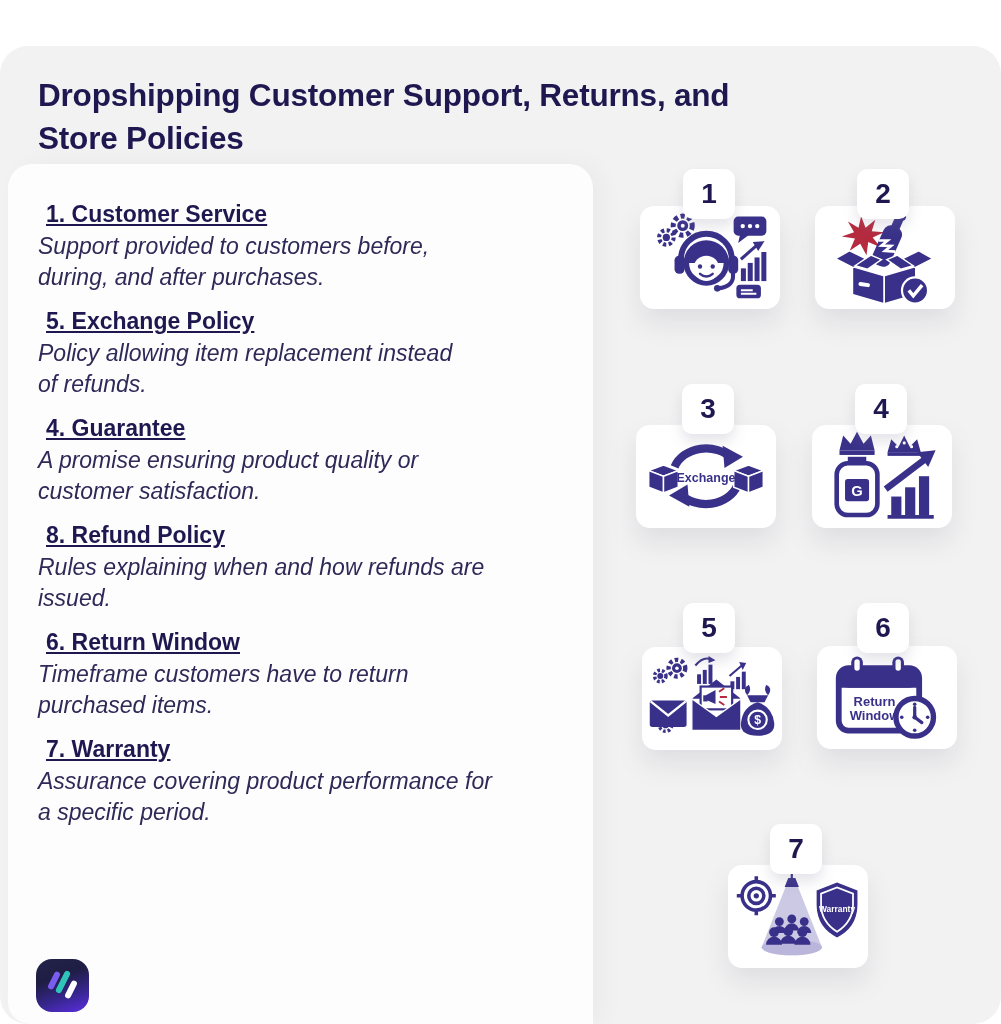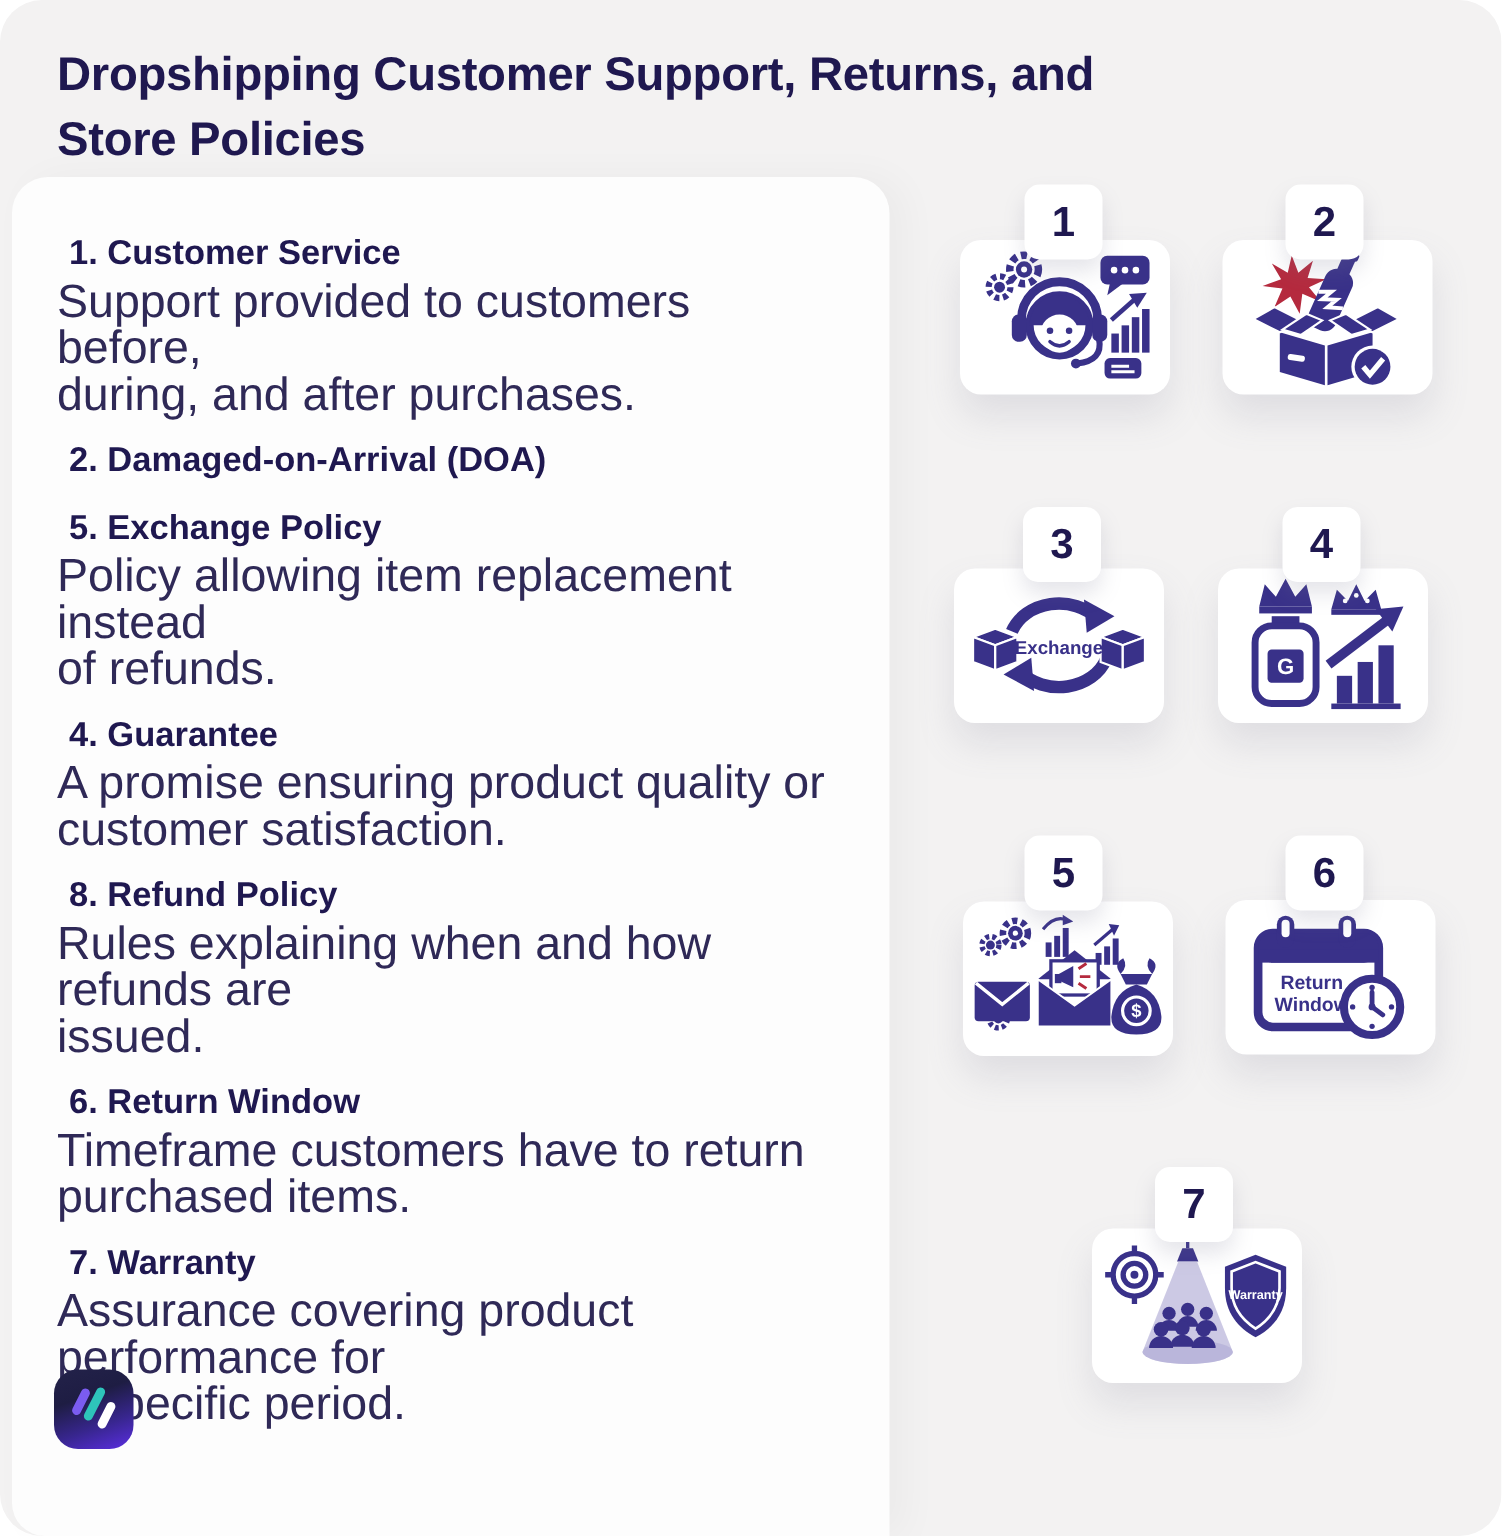--- a/index.html
+++ b/index.html
@@ -9,40 +9,40 @@
     --canvas:#f3f2f2;
     --red:#b52a3e;
   }
   *{margin:0;padding:0;box-sizing:border-box;}
   html,body{background:#ffffff;}
   body{
     width:1001px;height:1024px;position:relative;overflow:hidden;
     font-family:"Liberation Sans",sans-serif;
   }
   .canvas{
-    position:absolute;inset:0;background:var(--canvas);border-radius:28px;
+    position:absolute;inset:0;background:var(--canvas);border-radius:28px;margin-top:46px;
   }
   .title{
     position:absolute;left:38px;top:28px;width:930px;
     font-size:31.5px;line-height:43px;font-weight:800;color:var(--navy);
     letter-spacing:-0.2px;
   }
   .panel{
     position:absolute;left:8px;top:118px;width:585px;bottom:0;
     background:#fdfdfd;border-radius:24px 24px 0 22px;
     padding:34px 28px 0 30px;
     box-shadow:10px 0 26px rgba(0,0,0,0.035);
   }
   .item{margin-bottom:12px;}
   .item .heading{
     font-size:23px;font-weight:bold;color:var(--navy);
-    margin-left:8px;line-height:33px;
+    margin-left:8px;line-height:33px;text-decoration:underline;
   }
   .item .definition{
-    font-size:31px;color:var(--body);line-height:31px;white-space:pre-line;
+    font-size:23px;color:var(--body);line-height:31px;white-space:pre-line;font-style:italic;
   }
   .tab{
     position:absolute;width:52px;height:50px;background:#ffffff;border-radius:10px;
     display:flex;align-items:center;justify-content:center;
     font-size:28px;font-weight:800;color:var(--navy);
     box-shadow:0 8px 14px rgba(125,125,150,0.20);
     z-index:3;
   }
   .card{
     position:absolute;width:140px;height:103px;background:#ffffff;border-radius:14px;
@@ -80,21 +80,20 @@
     <div>Store Policies</div>
   </div>
 
   <div class="panel">
     <div class="item">
       <div class="heading">1. Customer Service</div>
       <div class="definition">Support provided to customers before,
 during, and after purchases.</div>
     </div>
     <div class="item">
-      <div class="heading">2. Damaged-on-Arrival (DOA)</div>
     </div>
     <div class="item">
       <div class="heading">5. Exchange Policy</div>
       <div class="definition">Policy allowing item replacement instead
 of refunds.</div>
     </div>
     <div class="item">
       <div class="heading">4. Guarantee</div>
       <div class="definition">A promise ensuring product quality or
 customer satisfaction.</div>

